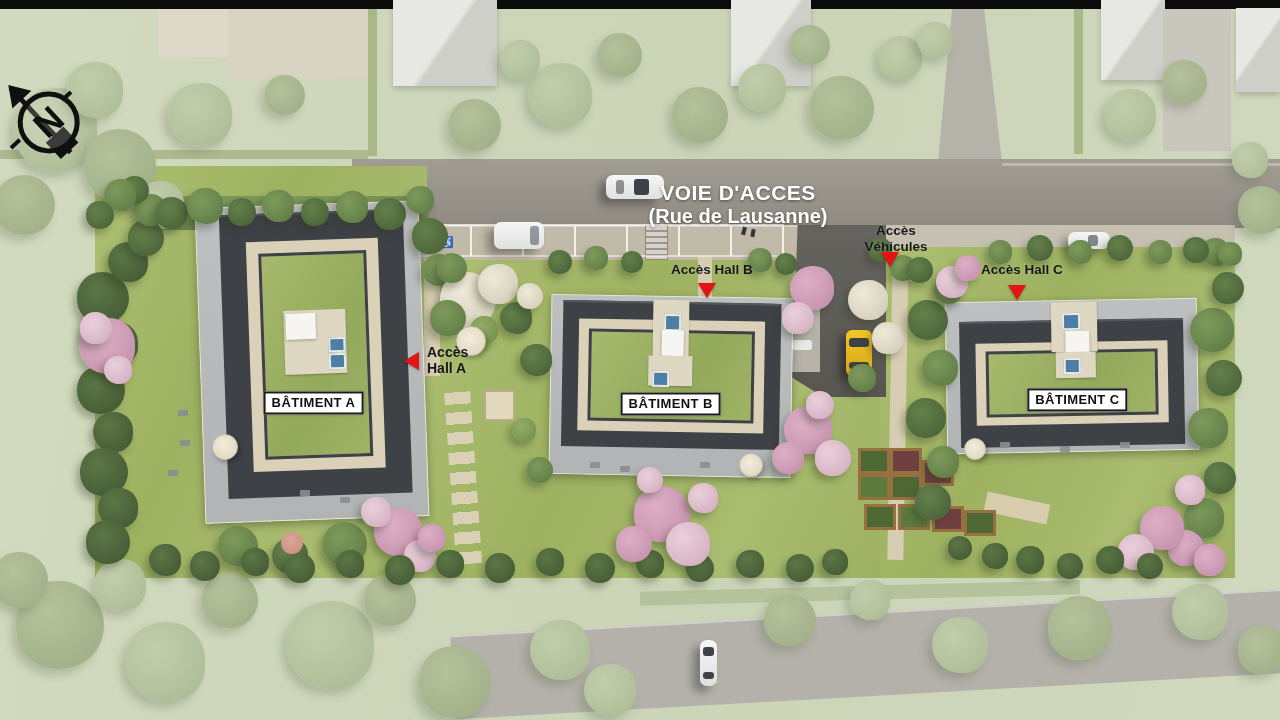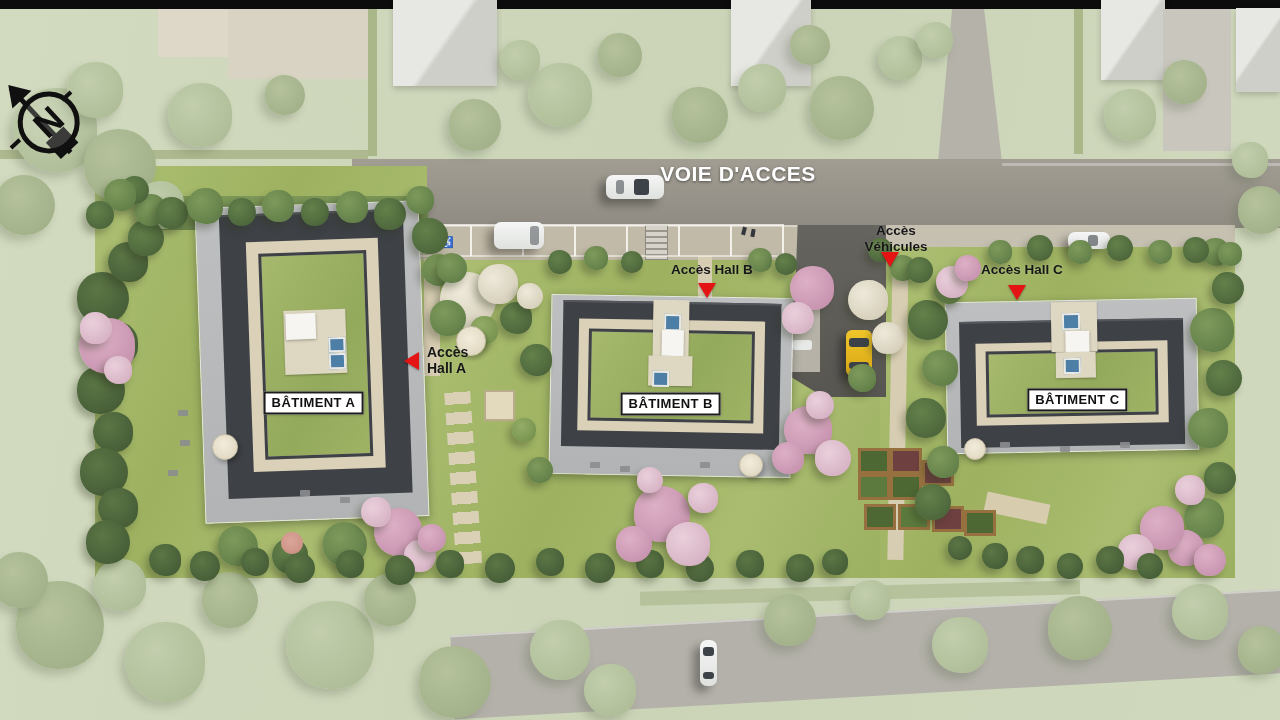--- a/index.html
+++ b/index.html
@@ -139,22 +139,23 @@
       </div>
     </div>
     <div class="beige" style="left:106px;top:2px;width:46px;height:50px;"></div>
     <div class="sky" style="left:117px;top:13px;width:14px;height:13px;"></div>
     <div class="wsq" style="left:120px;top:31px;width:24px;height:22px;"></div>
     <div class="beige" style="left:110px;top:52px;width:40px;height:26px;"></div>
     <div class="sky" style="left:118px;top:58px;width:13px;height:12px;"></div>
     <div class="blabel lbl-box" style="left:52%;top:66%;transform:translate(-50%,-50%) rotate(1deg);">BÂTIMENT C</div>
   </div>
 
-  <div class="a" style="left:628px;top:162px;width:220px;text-align:center;z-index:60;">
+  <div class="a" style="left:628px;top:181px;width:220px;text-align:center;z-index:60;">
     <div class="road-title">VOIE D'ACCES</div>
+    <div class="road-sub">(Rue de Lausanne)</div>
   </div>
 
   <div class="a acc" style="left:427px;top:344px;z-index:60;font-size:14px;">
     <div>Accès</div>
     <div>Hall A</div>
   </div>
   <div class="a tri-left" style="left:404px;top:352px;z-index:60;"></div>
 
   <div class="a acc" style="left:671px;top:262px;z-index:60;">Accès Hall B</div>
   <div class="a tri-down" style="left:698px;top:283px;z-index:60;"></div>

